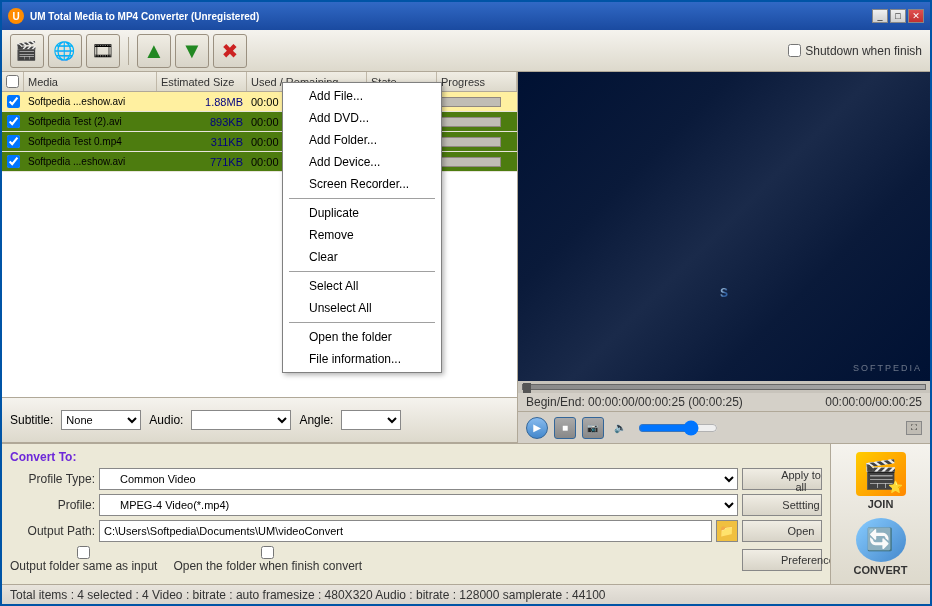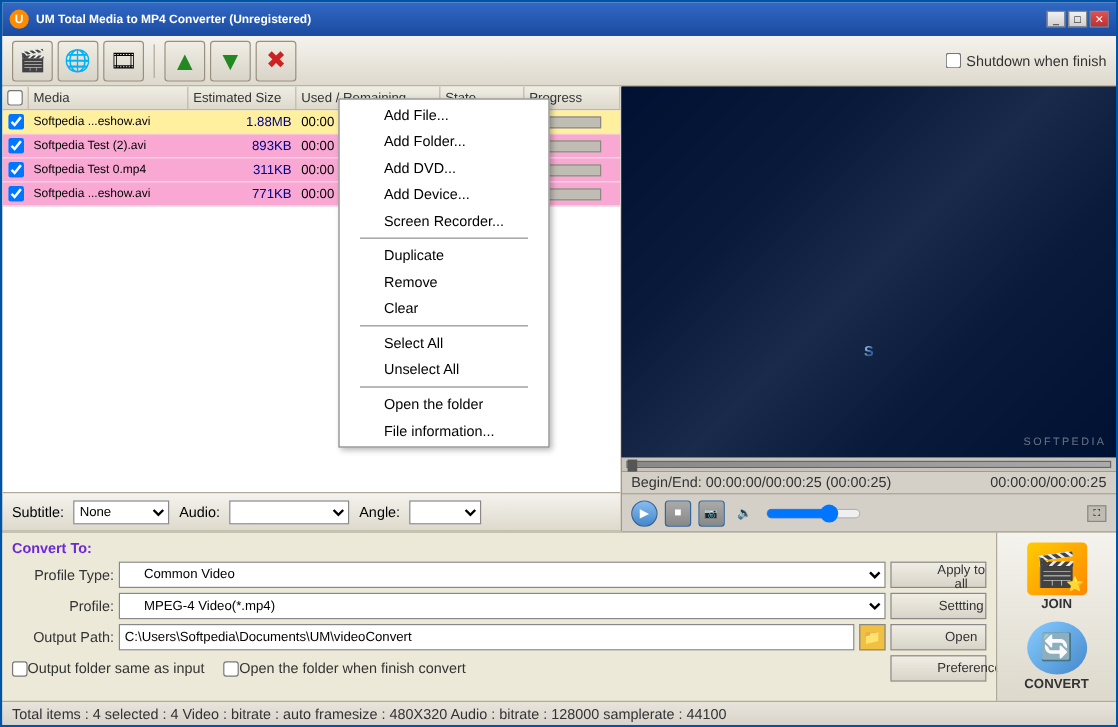--- a/index.html
+++ b/index.html
@@ -27,35 +27,35 @@
     .file-list-header { display: flex; background: linear-gradient(to bottom, #f0ede4, #ddd9cc); border-bottom: 1px solid #b0a898; height: 20px; align-items: center; }
     .col-header { padding: 0 4px; color: #333; font-size: 11px; border-right: 1px solid #c0b8a8; height: 100%; display: flex; align-items: center; }
     .col-check { width: 22px; }
     .col-media { flex: 1; }
     .col-size { width: 90px; }
     .col-used { width: 120px; }
     .col-state { width: 70px; }
     .col-progress { width: 80px; }
     
     .file-row { display: flex; align-items: center; height: 20px; border-bottom: 1px solid #e8e4dc; }
-    .file-row.selected { background: #f9a8d4; }
+    .file-row.selected { background: #4d7c0f; }
     .file-row.active { background: #fff0a0; }
     .file-row .col-check { width: 22px; display: flex; align-items: center; justify-content: center; }
     .file-row .col-media { flex: 1; padding: 0 4px; color: #000; font-size: 10px; overflow: hidden; text-overflow: ellipsis; white-space: nowrap; }
     .file-row .col-size { width: 90px; padding: 0 4px; color: #000080; font-size: 11px; text-align: right; }
     .file-row .col-used { width: 120px; padding: 0 4px; color: #000; font-size: 11px; }
     .file-row .col-state { width: 70px; }
     .file-row .col-progress { width: 80px; display: flex; align-items: center; padding: 0 4px; }
     .progress-bar-bg { width: 60px; height: 10px; background: #c0bdb5; border: 1px solid #908880; }
     
-    .context-menu { position: absolute; left: 280px; top: 10px; background: white; border: 1px solid #808080; box-shadow: 2px 2px 5px rgba(0,0,0,0.3); z-index: 100; min-width: 160px; padding: 2px 17px; }
+    .context-menu { position: absolute; left: 280px; top: 10px; background: white; border: 1px solid #808080; box-shadow: 2px 2px 5px rgba(0,0,0,0.3); z-index: 100; min-width: 160px; padding: 2px 6px; }
     .menu-item { padding: 4px 20px; color: #000; cursor: pointer; font-size: 12px; white-space: nowrap; }
     .menu-separator { height: 1px; background: #d0ccc4; margin: 3px 0; border-top: 1px solid #a0a0a0; }
     
-    .subtitle-bar { display: flex; align-items: center; background: linear-gradient(to bottom, #f5f3ee, #ddd9cc); border-bottom: 1px solid #b0a898; height: 32px; padding: 0 8px; gap: 8px; }
+    .subtitle-bar { display: flex; align-items: center; background: linear-gradient(to bottom, #f5f3ee, #ddd9cc); border-bottom: 1px solid #b0a898; height: 45px; padding: 0 8px; gap: 8px; }
     .subtitle-select { height: 20px; border: 1px solid #888; background: white; font-size: 11px; width: 80px; }
     .angle-select { height: 20px; border: 1px solid #888; background: white; font-size: 11px; width: 60px; }
     
     .right-panel { flex: 1; display: flex; flex-direction: column; background: #000; }
     .video-preview { flex: 1; background: #000; display: flex; align-items: center; justify-content: center; position: relative; overflow: hidden; }
     .video-preview-content { width: 100%; height: 100%; background: linear-gradient(135deg, #001133 0%, #0a1a3a 30%, #1a2a4a 50%, #0a1a3a 70%, #001133 100%); display: flex; align-items: center; justify-content: center; position: relative; }
     
     .timeline-bar { background: #c8c4bc; height: 12px; display: flex; align-items: center; padding: 0 4px; }
     .timeline-track { flex: 1; height: 6px; background: linear-gradient(to right, #888, #aaa); border: 1px solid #666; position: relative; }
     .timeline-thumb { width: 8px; height: 10px; background: #555; position: absolute; left: 0; top: -2px; cursor: pointer; }
@@ -68,21 +68,21 @@
     .fullscreen-btn { margin-left: auto; width: 16px; height: 14px; background: #c0bcb4; border: 1px solid #888; display: flex; align-items: center; justify-content: center; cursor: pointer; font-size: 8px; }
     .convert-title { font-weight: bold; color: #6d28d9; margin-bottom: 4px; }
     .convert-row { display: flex; align-items: center; margin-bottom: 4px; gap: 4px; }
     .convert-label { width: 85px; color: #333; text-align: right; flex-shrink: 0; }
     .convert-select { flex: 1; height: 22px; border: 1px solid #888; background: white; font-size: 11px; padding: 0 16px; }
     .convert-btn { width: 80px; height: 22px; background: linear-gradient(to bottom, #f0ede4, #d8d4c8); border: 1px solid #888; cursor: pointer; font-size: 11px; color: #333; padding-left: 38px; }
     .output-row { display: flex; align-items: center; margin-bottom: 4px; gap: 4px; }
     .output-input { flex: 1; height: 22px; border: 1px solid #888; background: white; font-size: 11px; padding: 0 4px; }
     .folder-btn { width: 22px; height: 22px; background: #f0c040; border: 1px solid #888; cursor: pointer; display: flex; align-items: center; justify-content: center; font-size: 12px; }
     .options-row { display: flex; align-items: center; gap: 16px; margin-bottom: 2px; }
-    .option-check { display: flex; align-items: center; gap: 0; color: #333; }
+    .option-check { display: flex; align-items: center; gap: 0; color: #333; flex-direction: column; }
     
     .big-buttons { display: flex; flex-direction: column; align-items: center; justify-content: center; background: linear-gradient(to bottom, #f5f3ee, #ddd9cc); border-left: 1px solid #b0a898; padding: 8px; gap: 8px; width: 100px; }
     .join-btn { display: flex; flex-direction: column; align-items: center; gap: 2px; cursor: pointer; }
     .join-icon { width: 50px; height: 44px; background: linear-gradient(135deg, #ffcc00, #ff8800); border-radius: 4px; display: flex; align-items: center; justify-content: center; font-size: 24px; position: relative; overflow: hidden; }
     .convert-big-btn { display: flex; flex-direction: column; align-items: center; gap: 2px; cursor: pointer; }
     .convert-icon { width: 50px; height: 44px; background: linear-gradient(135deg, #88ccff, #4488cc); border-radius: 50%; display: flex; align-items: center; justify-content: center; font-size: 20px; color: white; }
     .btn-label { font-size: 11px; font-weight: bold; color: #333; }
     
     .status-bar { background: linear-gradient(to bottom, #e8e4dc, #d8d4cc); border-top: 1px solid #b0a898; height: 20px; display: flex; align-items: center; padding: 0 8px; color: #333; font-size: 11px; }
     
@@ -179,22 +179,22 @@
           <div class="col-size">771KB</div>
           <div class="col-used">00:00</div>
           <div class="col-state"></div>
           <div class="col-progress">
               <div class="progress-bar-bg"></div>
             </div>
         </div>
 
         <div class="context-menu">
           <div class="menu-item">Add File...</div>
+          <div class="menu-item">Add DVD...</div>
           <div class="menu-item">Add Folder...</div>
-          <div class="menu-item">Add DVD...</div>
           <div class="menu-item">Add Device...</div>
           <div class="menu-item">Screen Recorder...</div>
           <div class="menu-separator"></div>
           <div class="menu-item">Duplicate</div>
           <div class="menu-item">Remove</div>
           <div class="menu-item">Clear</div>
           <div class="menu-separator"></div>
           <div class="menu-item">Select All</div>
           <div class="menu-item">Unselect All</div>
           <div class="menu-separator"></div>

